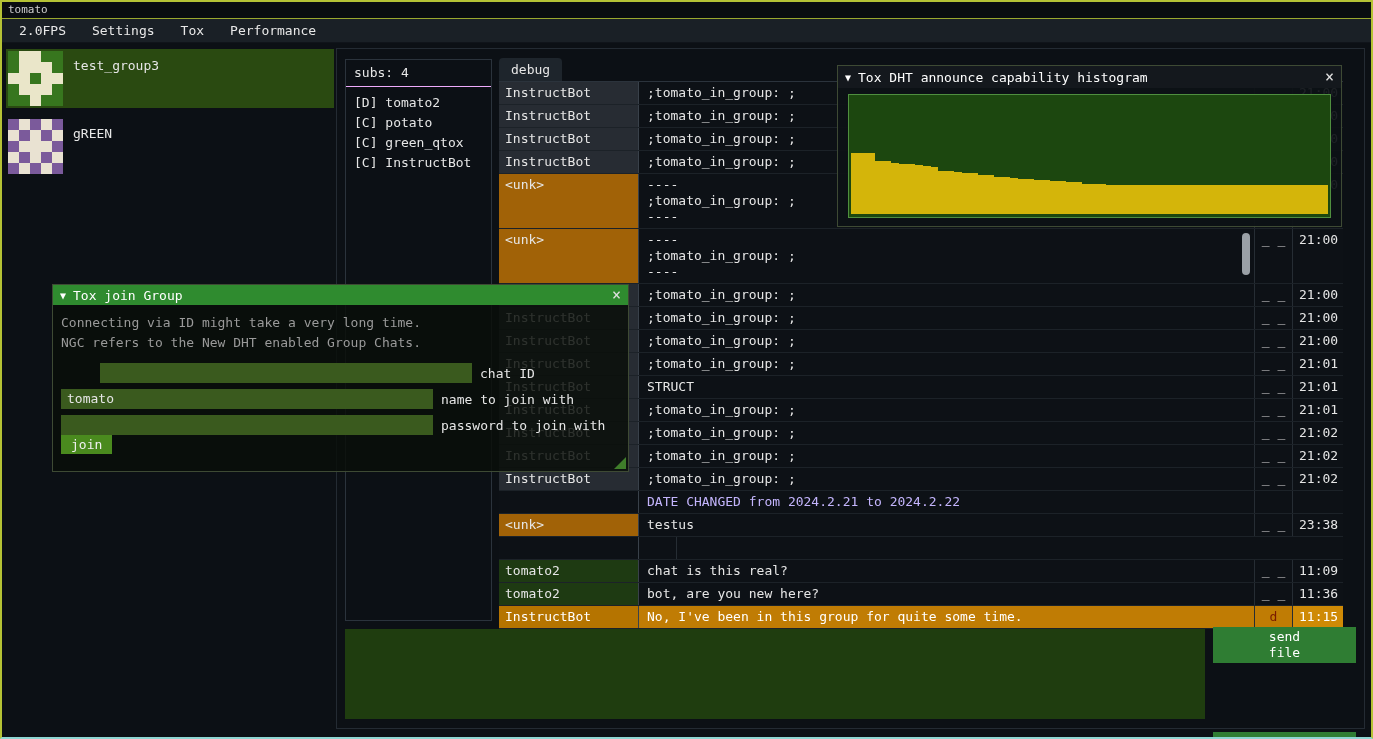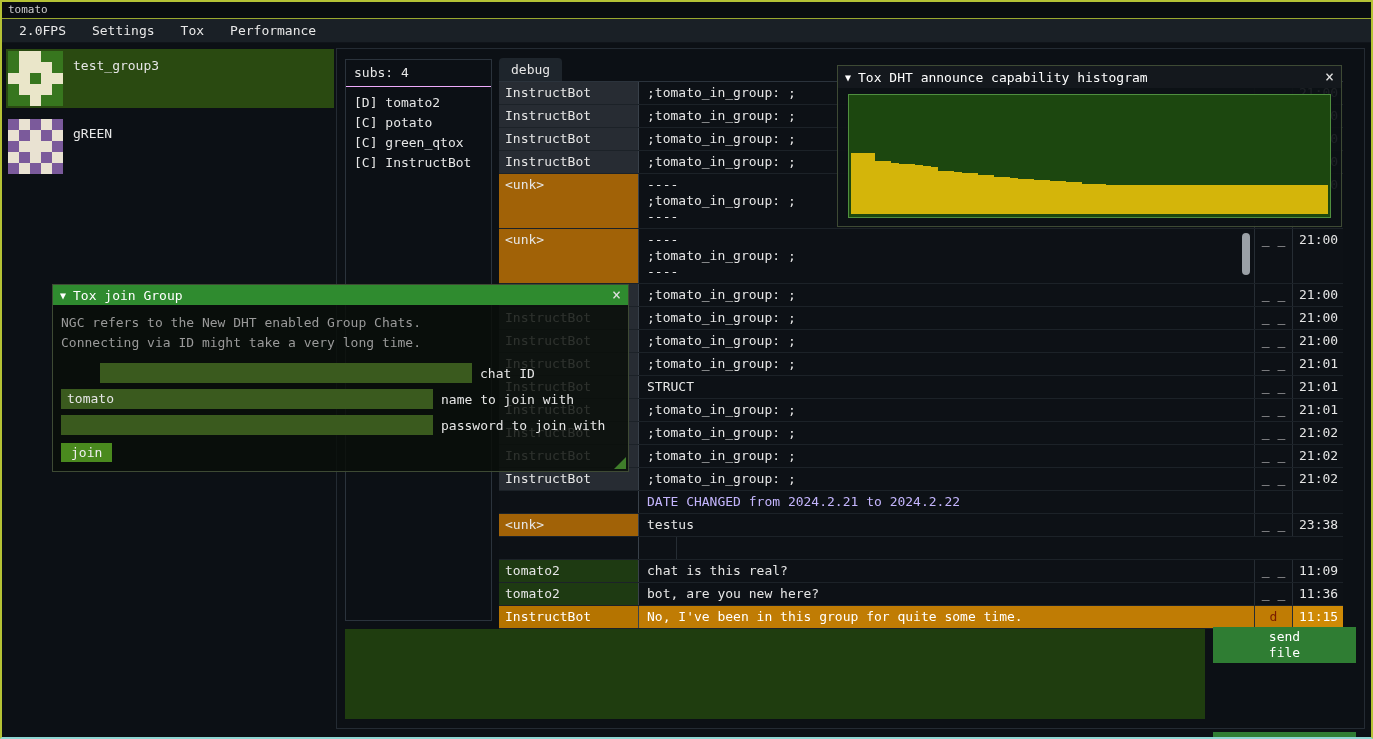--- a/index.html
+++ b/index.html
@@ -68,21 +68,21 @@
   .win-title { height:20px; display:flex; align-items:center; gap:7px; padding:0 7px; color:#fff; }
   .collapse-arrow { font-size:10px; }
   .win-close { margin-left:auto; font-size:15px; line-height:14px; color:#e0e0e0; }
   .join-win { left:50px; top:282px; width:577px; height:188px; background:rgba(10,14,9,0.84); z-index:40; }
   .join-win .win-title { background:#2f8b2f; }
   .join-body { padding:8px; }
   .join-text { color:#9a9a9a; line-height:20px; white-space:pre; }
   .field-row { display:flex; align-items:center; gap:8px; margin-top:6px; }
   .field-row:first-of-type { margin-top:10px;padding-left:39px; }
   .input { width:372px; height:20px; background:#3a5a1e; padding:2px 6px; line-height:16px; }
-  .join-btn { margin-top:8px; width:max-content; background:#4a8a1e; padding:2px 10px; color:#f0f0f0; }
+  .join-btn { width:max-content; background:#4a8a1e; padding:2px 10px; color:#f0f0f0; }
   .resize-grip { position:absolute; right:2px; bottom:2px; width:0; height:0; border-left:12px solid transparent; border-bottom:12px solid #3f7d2a; }
   .hist-win { left:835px; top:63px; width:505px; height:162px; background:rgba(13,17,21,0.93); z-index:30; }
   .hist-win .win-title { background:#14181d; height:22px; }
   .hist-body { padding:6px 10px; }
   .plot { height:124px; border:1px solid #4f8f3f; background:#1c470f; display:flex; align-items:flex-end; padding:2px 2px 3px 2px; }
   .bar { flex:1; background:#d4b50a; }
 </style>
 </head>
 <body>
 
@@ -393,21 +393,21 @@
     </div>
   </div>
 
   <div class="window join-win">
     <div class="win-title">
       <span class="collapse-arrow">▼</span>
       <span>Tox join Group</span>
       <span class="win-close">×</span>
     </div>
     <div class="join-body">
-      <div class="join-text"><div>NGC refers to the New DHT enabled Group Chats.</div><div>Connecting via ID might take a very long time.</div></div>
+      <div class="join-text"><div>Connecting via ID might take a very long time.</div><div>NGC refers to the New DHT enabled Group Chats.</div></div>
       <div>
           <div class="field-row">
             <div class="input"></div>
             <span>chat ID</span>
           </div>
           <div class="field-row">
             <div class="input">tomato</div>
             <span>name to join with</span>
           </div>
           <div class="field-row">

